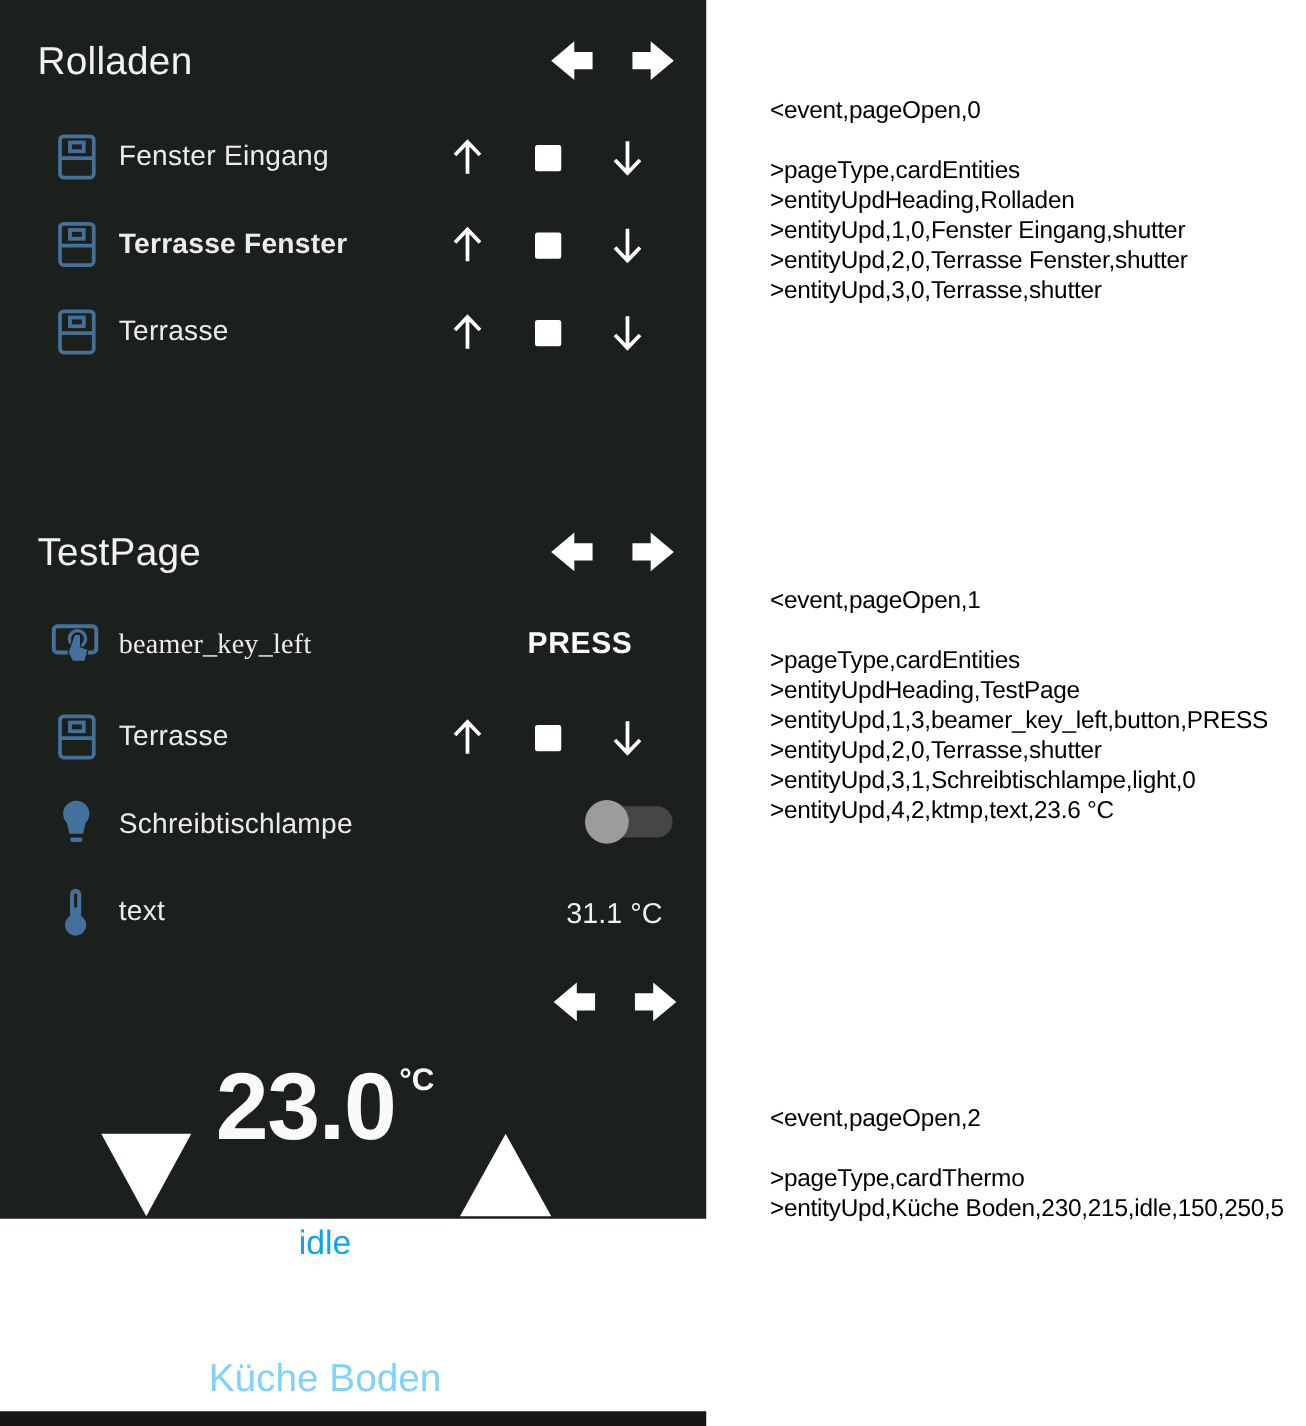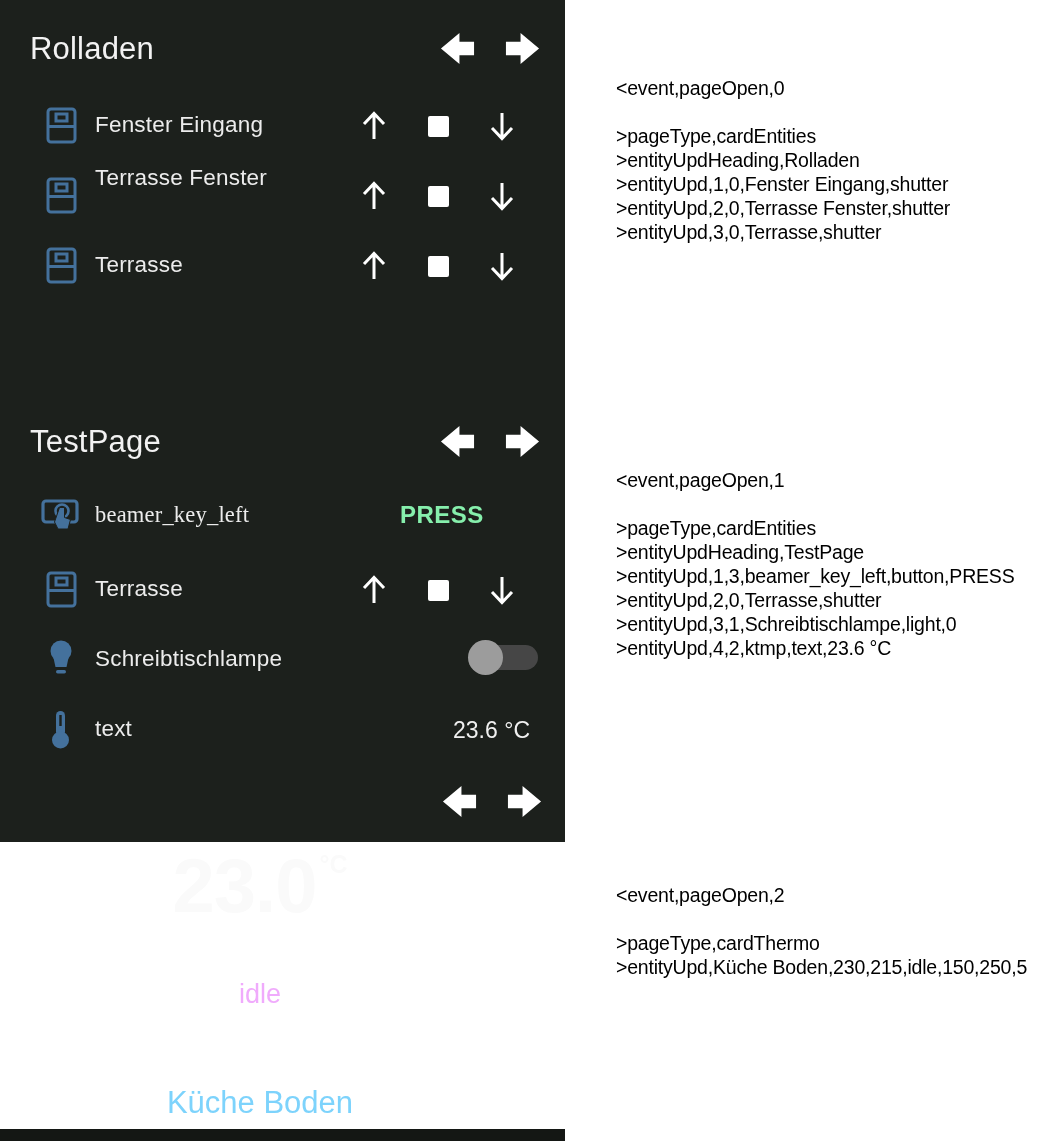--- a/index.html
+++ b/index.html
@@ -1,55 +1,55 @@
 <!DOCTYPE html>
 <html><head>
 <meta charset="utf-8">
 <style>
   html,body{margin:0;padding:0;}
   body{
     width:1045px;height:1141px;position:relative;background:#ffffff;
     font-family:"Liberation Sans", sans-serif;overflow:hidden;
   }
   .panel{
-    position:absolute;left:0;top:0;width:565px;height:842px;
+    position:absolute;left:0;top:0;width:565px;height:975px;
     background:#1c201c;color:#efefef;
   }
   .card-heading{
     position:absolute;left:30px;font-size:31px;font-weight:400;color:#f2f2f2;
     letter-spacing:0.2px;
   }
   .nav-arrow{position:absolute;width:37px;height:37px;cursor:pointer;}
   .nav-arrow svg{display:block;width:100%;height:100%;}
   .entity-icon{position:absolute;}
   .entity-label{
     position:absolute;left:95px;font-size:22.5px;color:#ececec;letter-spacing:0.2px;
   }
   .ctl{position:absolute;cursor:pointer;}
   .stop-square{width:21px;height:21px;background:#ffffff;border-radius:2px;}
   .press-label{
-    position:absolute;left:400px;width:128px;text-align:left;
-    font-size:24px;font-weight:700;color:#86efac;letter-spacing:0.5px;cursor:pointer;
+    position:absolute;left:400px;width:128px;text-align:center;
+    font-size:24px;font-weight:700;color:#ffffff;letter-spacing:0.5px;cursor:pointer;
   }
   .text-value{
     position:absolute;left:400px;width:130px;text-align:right;
     font-size:23px;color:#f0f0f0;
   }
   .toggle{position:absolute;left:473px;top:645px;width:65px;height:25px;
     background:#464646;border-radius:13px;cursor:pointer;}
   .toggle .knob{
     position:absolute;left:-5px;top:-5px;width:35px;height:35px;border-radius:50%;
     background:#9c9c9c;
   }
   .mid-col{position:absolute;left:155px;width:210px;text-align:center;}
   .temp-display{display:flex;justify-content:center;align-items:flex-start;color:#fafafa;}
   .temp-big{font-size:76px;font-weight:700;line-height:1;letter-spacing:-1px;}
   .temp-unit{font-size:25px;font-weight:700;margin-top:2px;margin-left:3px;}
   .temp-target{font-size:28px;color:#a0a0a0;}
-  .temp-state{font-size:27px;color:#f0abfc;}
+  .temp-state{font-size:27px;color:#0ea5e9;}
   .thermo-title{font-size:31px;color:#7dd3fc;}
   .tri{position:absolute;cursor:pointer;}
   .tri svg{display:block;width:100%;height:100%;}
   .bottom-strip{position:absolute;left:0;top:1129px;width:565px;height:12px;background:#141714;}
   .log-block{
     position:absolute;left:616px;white-space:pre;color:#000000;
     font-family:"Liberation Sans", sans-serif;font-size:19.5px;line-height:24px;
     font-weight:400;letter-spacing:-0.2px;
   }
 </style>
@@ -94,21 +94,21 @@
   </div>
 
   <div>
     <div class="entity-icon" style="left:46px;top:177px;">
       <svg width="31" height="37" viewBox="0 0 31 37" fill="none" stroke="#44719c" stroke-width="3">
         <rect x="2" y="2" width="27" height="33" rx="3"></rect>
           <rect x="10" y="7" width="11" height="7"></rect>
           <line x1="2" y1="19.5" x2="29" y2="19.5"></line>
       </svg>
     </div>
-    <div class="entity-label" style="top:165px;">Terrasse Fenster</div>
+    <div class="entity-label" style="top:182px;font-weight:bold;">Terrasse Fenster</div>
     <div class="ctl" style="left:361px;top:180px;">
       <svg width="26" height="32" viewBox="0 0 26 32" fill="none" stroke="#ffffff" stroke-width="3">
           <path d="M13 29 V5 M3 14 L13 3.5 L23 14"></path>
         </svg>
     </div>
     <div class="ctl stop-square" style="left:428px;top:186px;"></div>
     <div class="ctl" style="left:489px;top:180px;">
       <svg width="26" height="32" viewBox="0 0 26 32" fill="none" stroke="#ffffff" stroke-width="3">
           <path d="M13 3 V27 M3 18 L13 28.5 L23 18"></path>
         </svg>
@@ -200,21 +200,21 @@
 
   <div>
     <div class="entity-icon" style="left:49px;top:709px;">
       <svg width="22" height="40" viewBox="0 0 22 40">
         <rect x="7" y="2" width="9" height="25" rx="4.5" fill="#44719c"></rect>
         <circle cx="11.5" cy="31" r="8.5" fill="#44719c"></circle>
         <rect x="10.3" y="6" width="2.4" height="11" fill="#1c201c"></rect>
       </svg>
     </div>
     <div class="entity-label" style="top:716px;">text</div>
-    <div class="text-value" style="top:717px;">23.6 °C</div>
+    <div class="text-value" style="top:717px;">31.1 °C</div>
   </div>
 
   <div class="nav-arrow" style="left:441px;top:783px;">
     <svg viewBox="0 0 38 38">
         <path d="M2 19 L21 3 V12 H36 V26 H21 V35 Z" fill="#ffffff"></path>
       </svg>
   </div>
   <div class="nav-arrow" style="left:506px;top:783px;">
     <svg viewBox="0 0 38 38">
         <path d="M36 19 L17 3 V12 H2 V26 H17 V35 Z" fill="#ffffff"></path>

